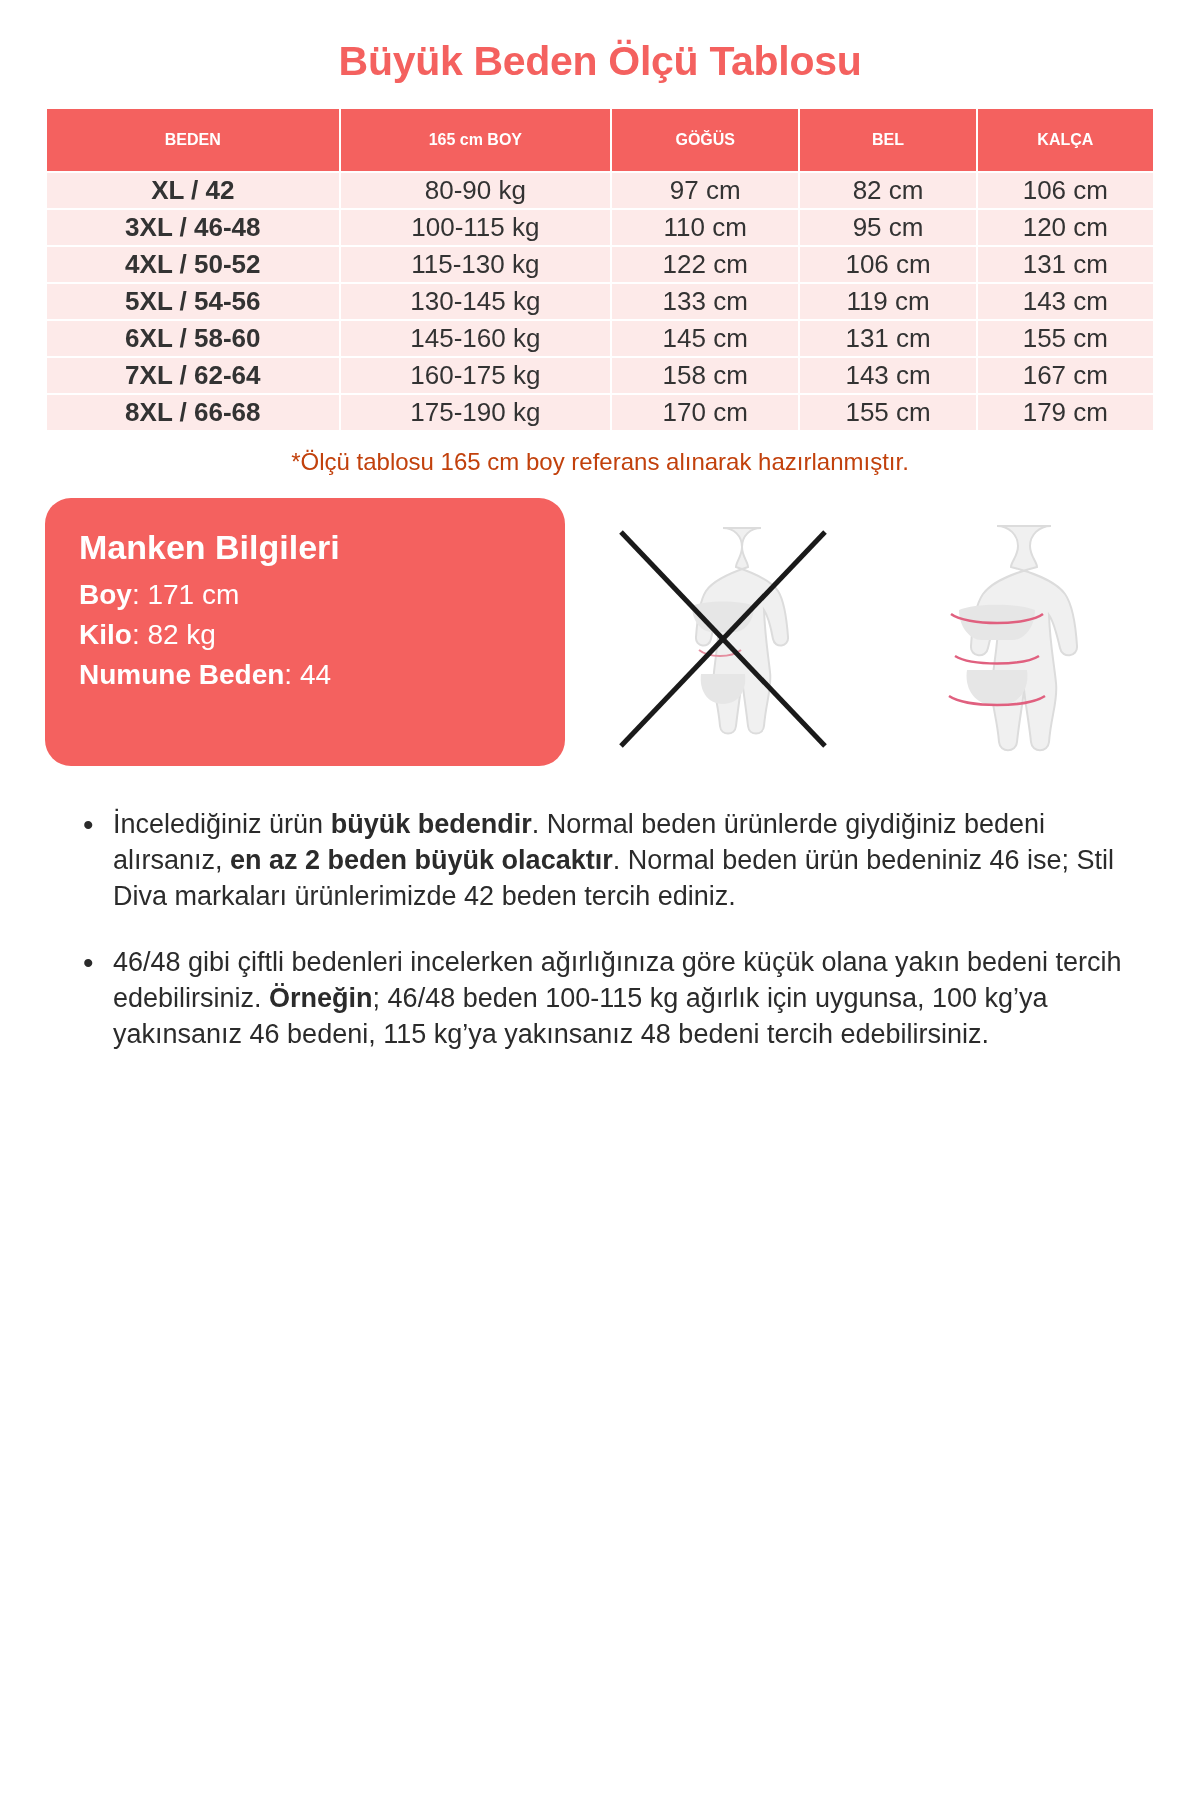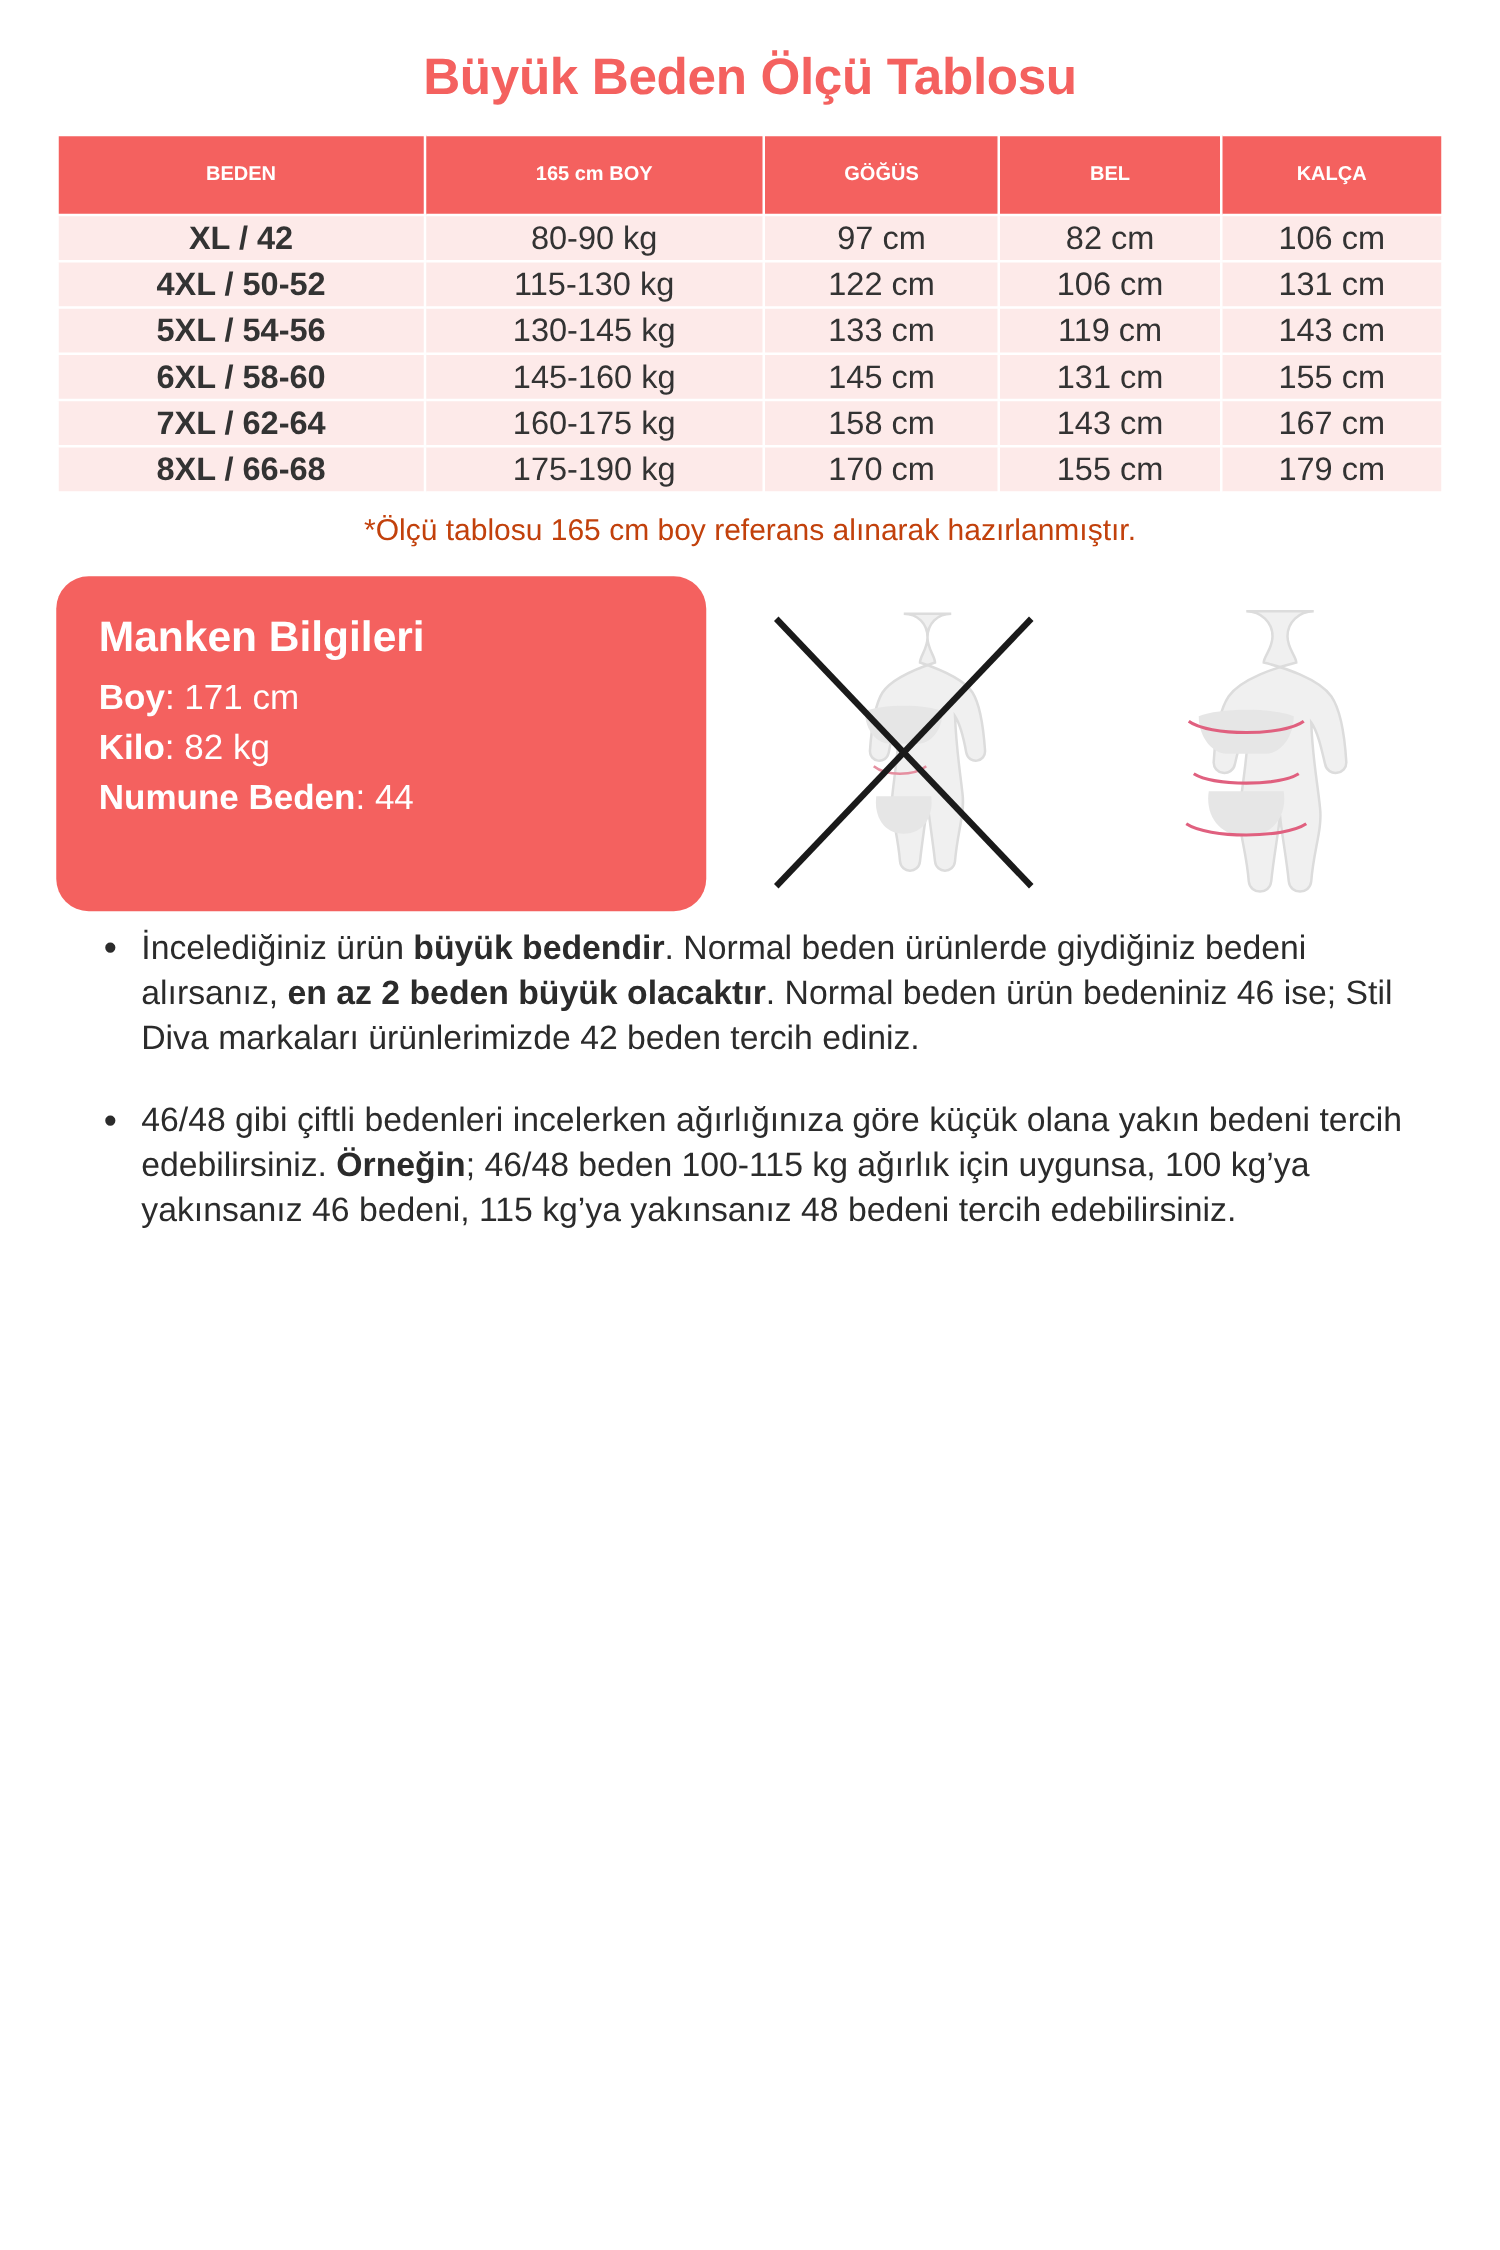--- a/index.html
+++ b/index.html
@@ -99,21 +99,21 @@
     display: flex;
     justify-content: center;
     gap: 34px;
     padding-top: 16px;
     position: relative;
   }
   .fig-wrap { position: relative; width: 240px; height: 250px; }
 
   ul.bullets {
     width: 1110px;
-    margin: 12px auto 0 auto;
+    margin: 41px auto 0 auto;
     padding-left: 38px;
     list-style: none;
   }
   ul.bullets li {
     font-size: 27px;
     line-height: 1.33;
     color: #2b2b2b;
     margin-bottom: 30px;
     position: relative;
     padding-left: 30px;
@@ -152,20 +152,27 @@
         <th>KALÇA</th>
       </tr>
     </thead>
     <tbody>
       <tr>
         <td class="beden-cell">XL / 42</td>
         <td>80-90 kg</td>
         <td>97 cm</td>
         <td>82 cm</td>
         <td>106 cm</td>
+      </tr>
+      <tr>
+        <td class="beden-cell">3XL / 46-48</td>
+        <td>100-115 kg</td>
+        <td>110 cm</td>
+        <td>95 cm</td>
+        <td>120 cm</td>
       </tr>
       <tr>
         <td class="beden-cell">4XL / 50-52</td>
         <td>115-130 kg</td>
         <td>122 cm</td>
         <td>106 cm</td>
         <td>131 cm</td>
       </tr>
       <tr>
         <td class="beden-cell">5XL / 54-56</td>

